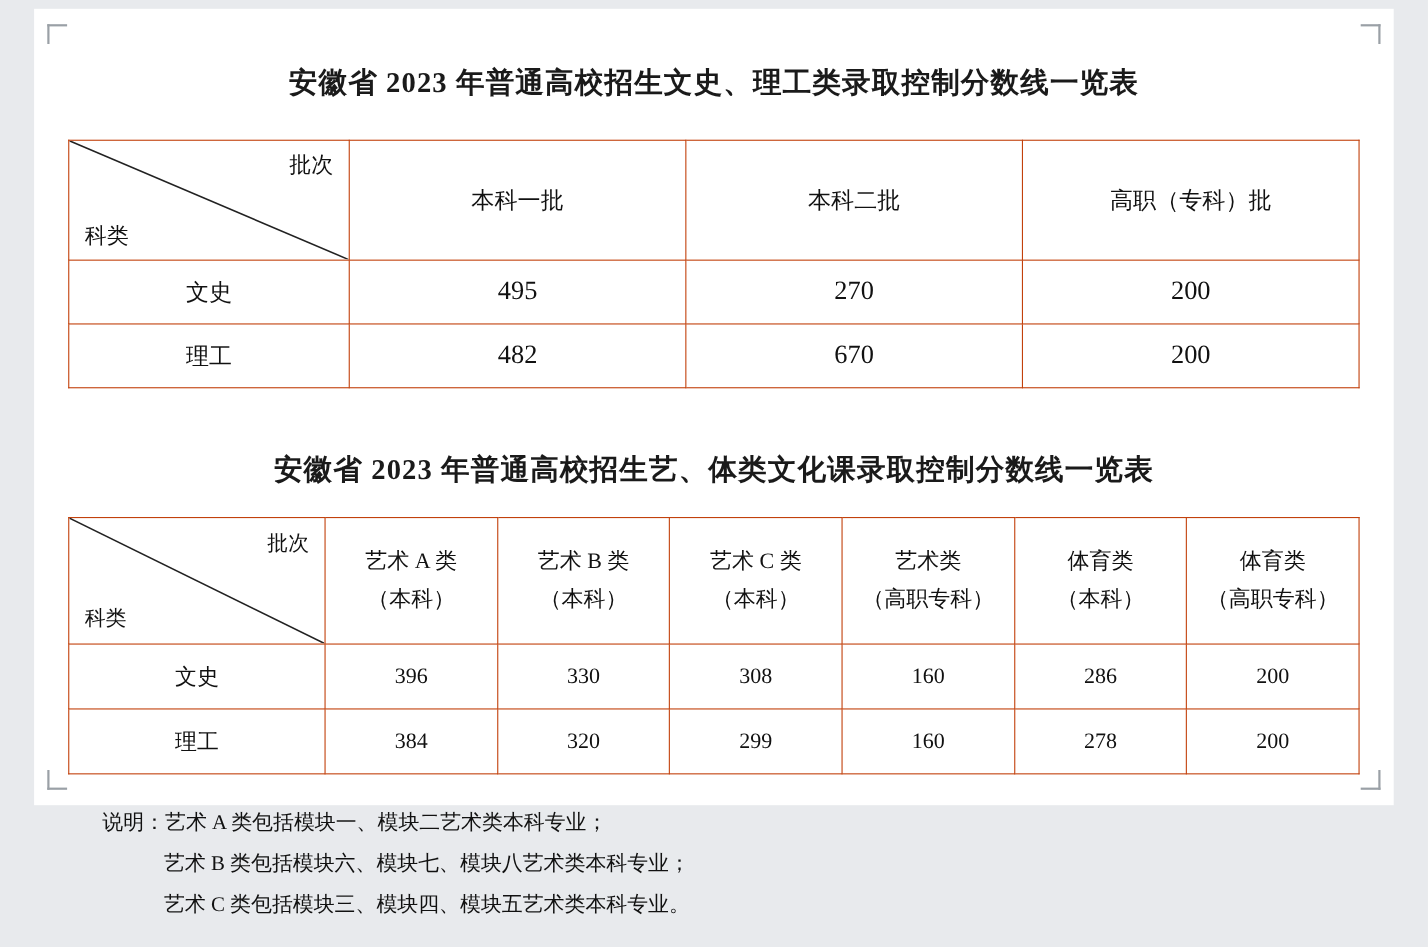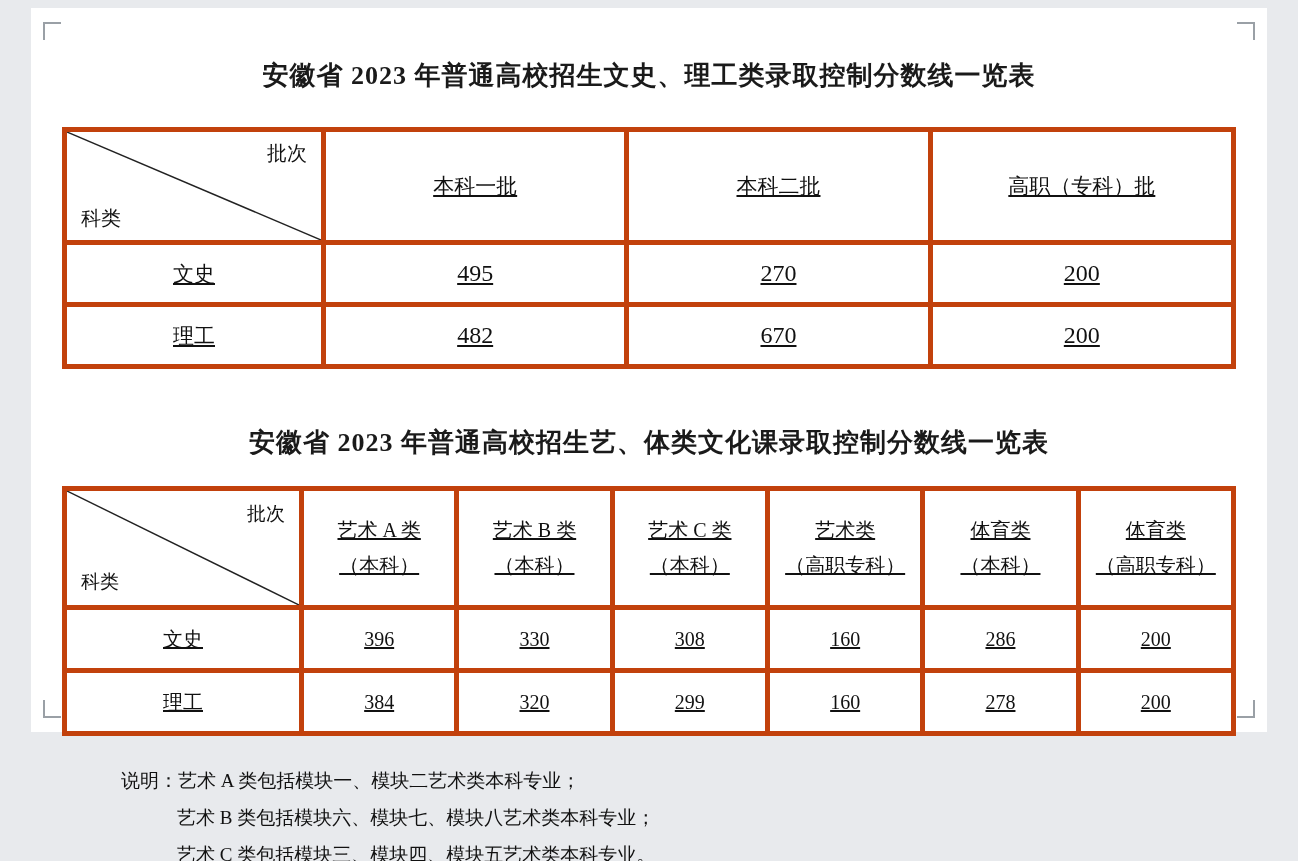--- a/index.html
+++ b/index.html
@@ -43,25 +43,24 @@
     color: #1a1a1a;
   }
   #title1 { margin-top: 50px; }
   #title2 { margin-top: 56px; }
 
   table {
     border-collapse: collapse;
     table-layout: fixed;
   }
   table td {
-    border: 5px solid #c2410c;
+    border: 1px solid #c2410c;
     text-align: center;
     vertical-align: middle;
     color: #111;
-    text-decoration: underline;
   }
 
   
   #table1 {
     margin: 34px auto 0 auto;
     width: 1174px;
     font-size: 21px;
   }
   #table1 td { height: 55px; }
   #table1 .hdr-row td { height: 106px; }
@@ -103,21 +102,21 @@
   #table2 .corner-cell .lbl-top { top: 10px; right: 14px; font-size: 19px; }
   #table2 .corner-cell .lbl-bottom { bottom: 10px; left: 14px; font-size: 19px; }
 
   
   .notes {
     margin: 26px 0 0 62px;
     font-size: 19px;
     color: #111;
     line-height: 1.95;
   }
-  .notes .note-line { white-space: pre; margin-left: 28px; }
+  .notes .note-line { white-space: pre; }
   .notes .note-line.indent { padding-left: 56px; }
 </style>
 </head>
 <body>
 
 <div class="page">
 
   <div class="corner tl"></div>
   <div class="corner tr"></div>
   <div class="corner bl"></div>

